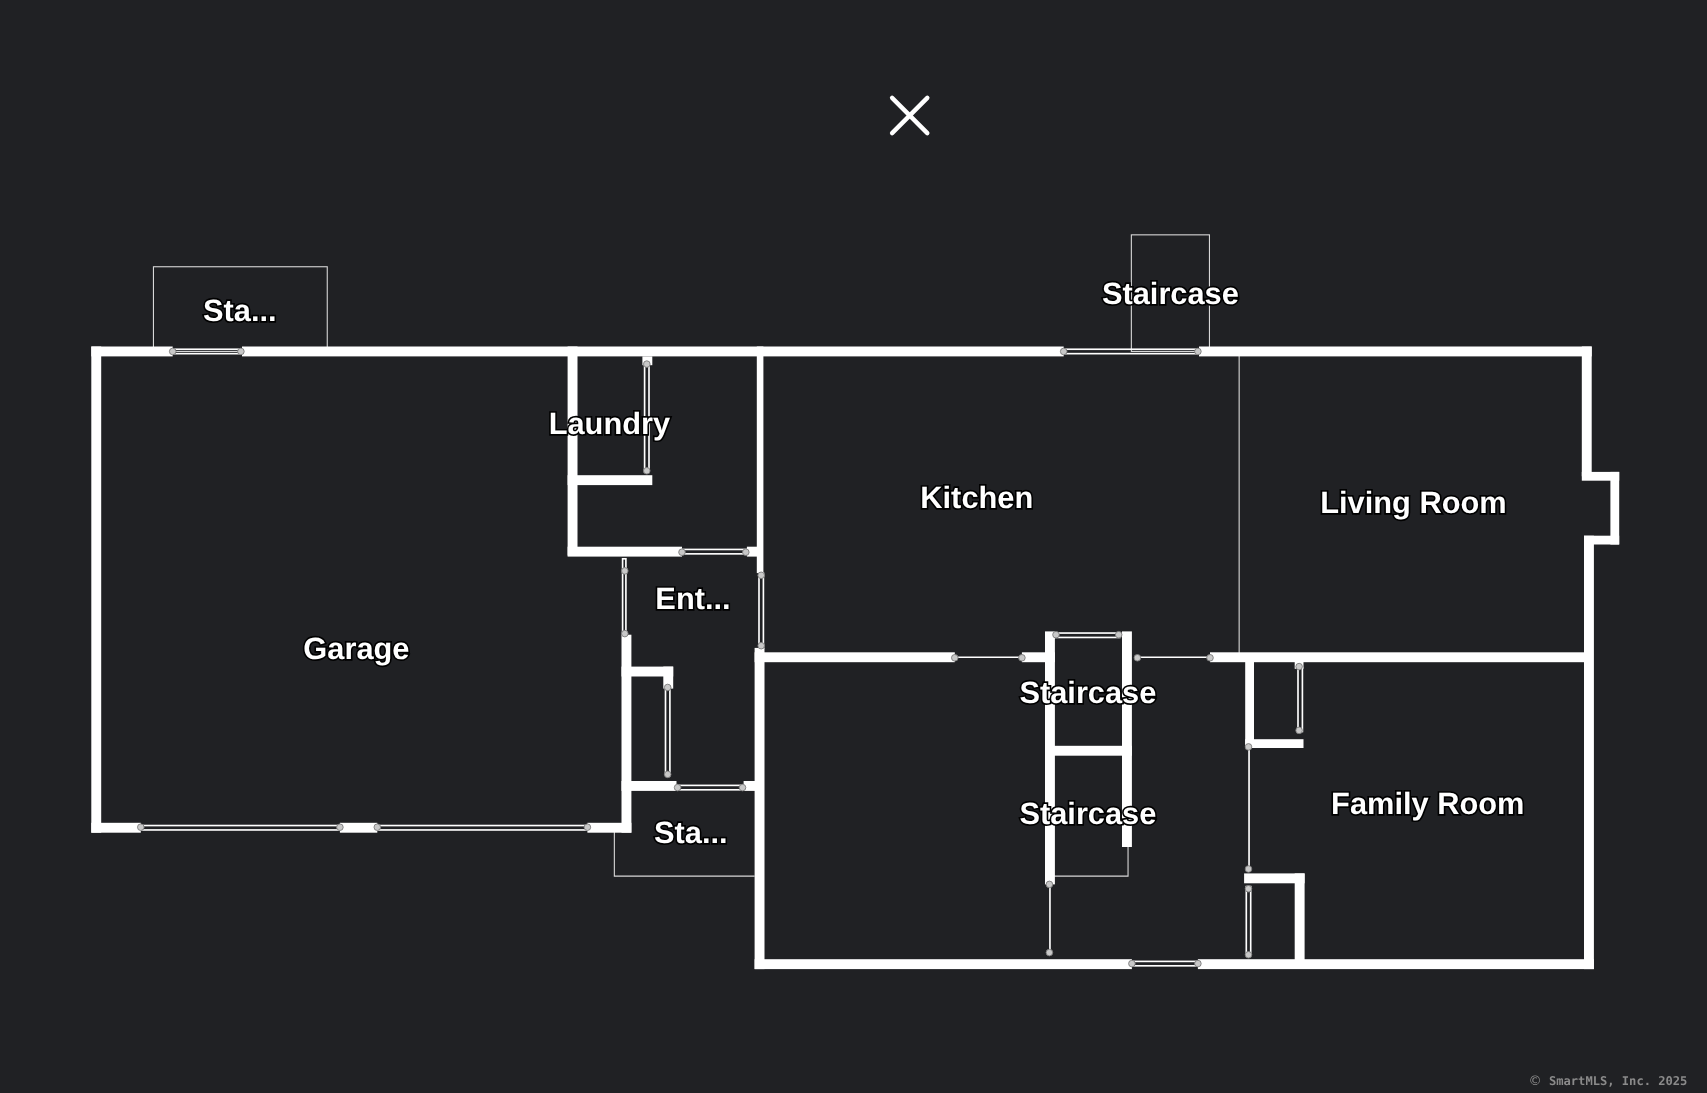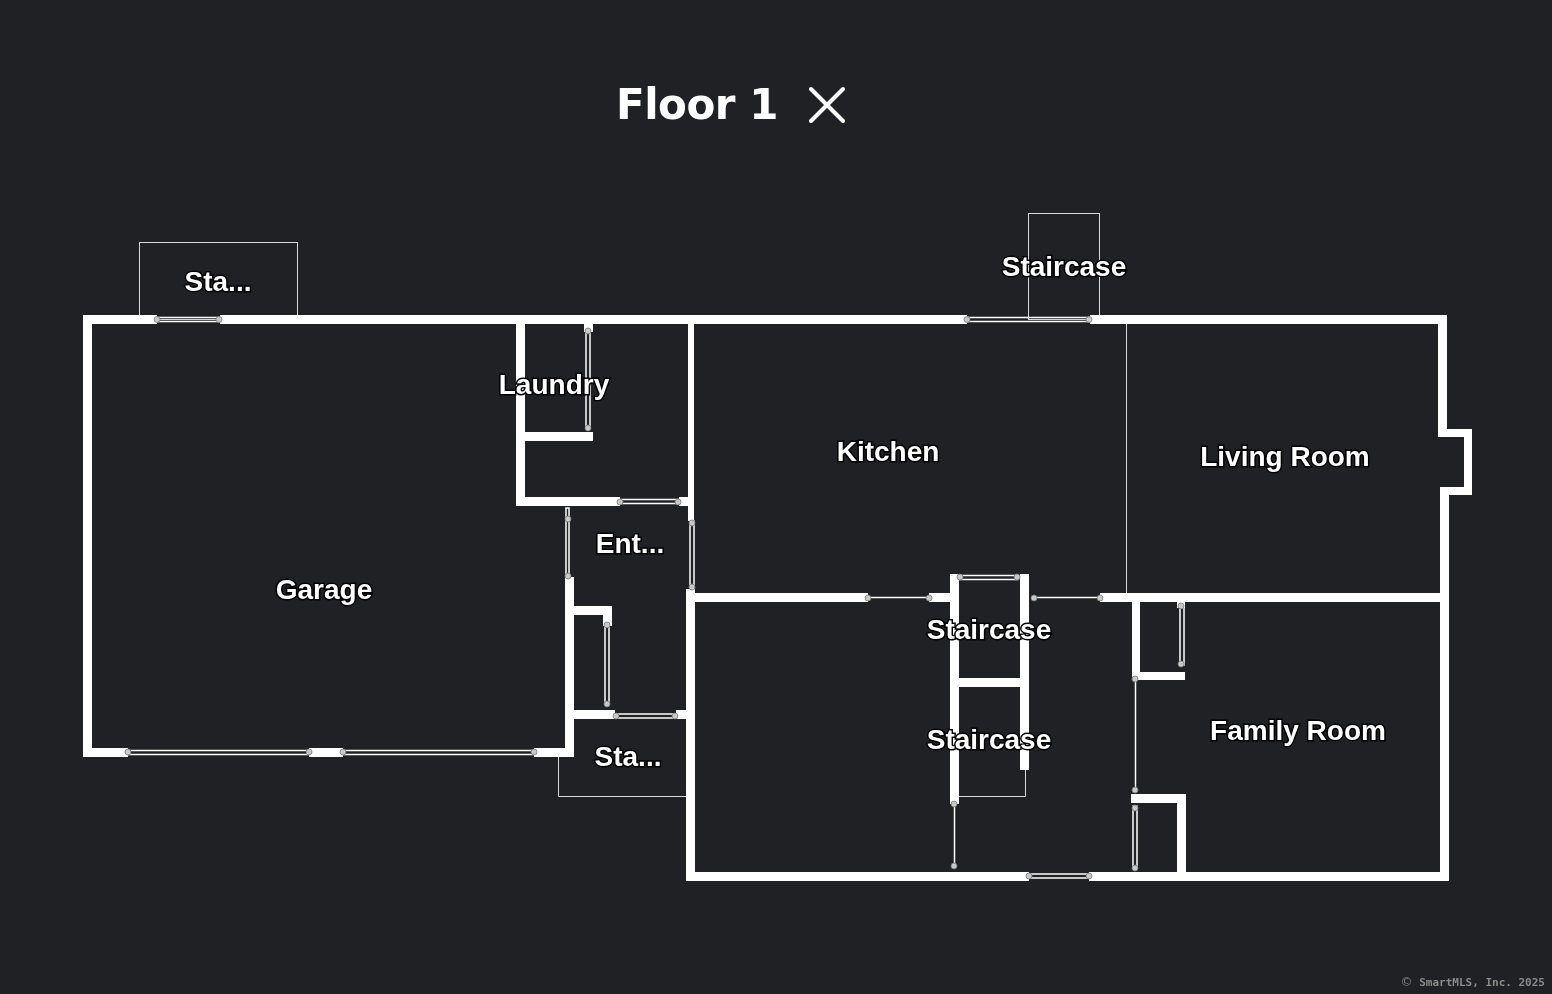--- a/index.html
+++ b/index.html
@@ -2,28 +2,27 @@
 <html><head>
 <meta charset="utf-8">
 <style>
   html, body { margin:0; padding:0; }
   body { width:1552px; height:994px; background:#202124; overflow:hidden; position:relative; font-family:"DejaVu Sans", sans-serif; }
   .header { position:absolute; top:78px; left:0; width:1552px; height:56px; }
   .title { position:absolute; left:616px; top:2px; color:#ffffff; font-family:"DejaVu Sans", sans-serif; font-weight:bold; font-size:42px; line-height:50px; letter-spacing:-0.5px; }
   .close-btn { position:absolute; left:806px; top:6px; width:42px; height:42px; cursor:pointer; }
   .plan { position:absolute; left:0; top:0; }
   .room-label { font-family:"Liberation Sans", sans-serif; font-weight:bold; font-size:28px; fill:#ffffff; stroke:#000000; stroke-width:3px; paint-order:stroke; text-anchor:middle; dominant-baseline:middle; }
-  .copyright { position:absolute; right:7px; bottom:5px; color:#8a8a8a; font-family:"DejaVu Sans Mono", monospace; font-weight:bold; font-size:11px; }
+  .copyright { position:absolute; right:18px; bottom:5px; color:#8a8a8a; font-family:"DejaVu Sans Mono", monospace; font-weight:bold; font-size:11px; }
   .copyright .c { font-family:"DejaVu Sans", sans-serif; font-weight:normal; font-size:12px; }
 </style>
 </head>
 <body>
 
 <div class="header">
-  <div class="title">Floor 1</div>
   <div class="close-btn">
     <svg width="42" height="42" viewBox="0 0 42 42">
       <line x1="5" y1="5" x2="37" y2="37" stroke="#ffffff" stroke-width="4" stroke-linecap="round"></line>
       <line x1="37" y1="5" x2="5" y2="37" stroke="#ffffff" stroke-width="4" stroke-linecap="round"></line>
     </svg>
   </div>
 </div>
 
 <svg class="plan" width="1552" height="994" viewBox="0 0 1552 994">
 

